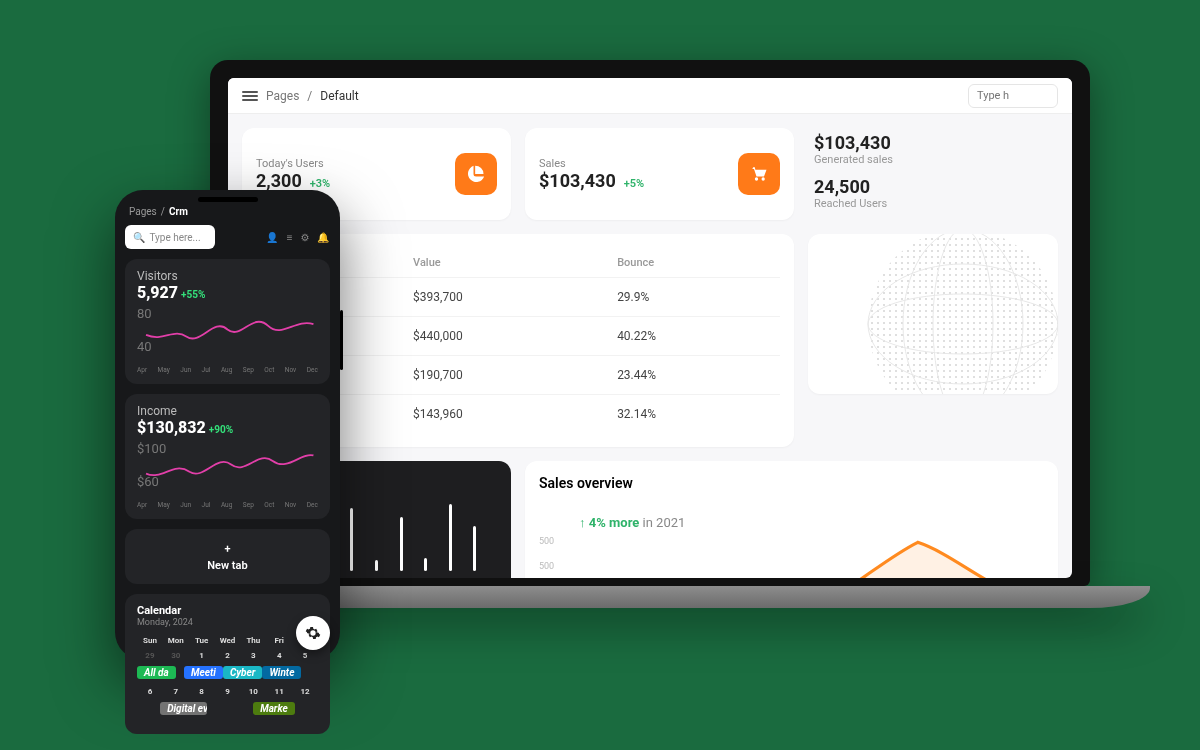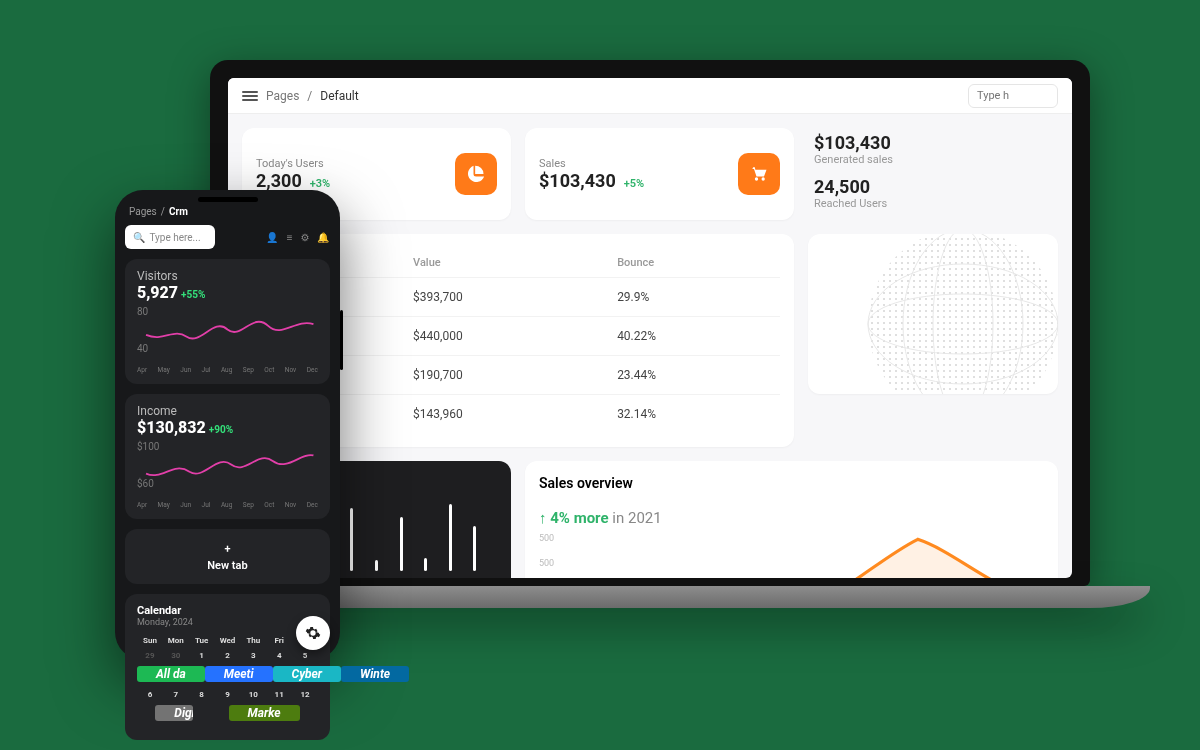--- a/index.html
+++ b/index.html
@@ -34,22 +34,22 @@
   th { text-align:left; font-weight:500; color:#999; font-size:11px; padding:8px 10px; }
   td { padding:12px 10px; border-top:1px solid #f2f2f2; }
 
   .globe-card { grid-column:3; display:flex; align-items:center; justify-content:center; padding:0; overflow:hidden; height:160px;}
   .globe-card svg { width:200px; height:200px; opacity:.35; transform:translate(30px,10px);}
 
   .barspark { grid-column:1; background:#1e1e20; height:130px; border-radius:12px; display:flex; align-items:flex-end; justify-content:space-around; padding:20px 24px; }
   .barspark span { display:block; width:3px; background:#fff; border-radius:2px; }
 
   .overview { grid-column:2 / span 2; }
-  .overview h4 { font-size:14px; font-weight:600; margin-bottom:18px;}
-  .overview .small { font-size:15px; color:#888; }
+  .overview h4 { font-size:14px; font-weight:600; margin-bottom:24px;}
+  .overview .small { font-size:13px; color:#888;margin-left:40px; }
   .overview .small .up { color:#2fb36a; font-weight:700; }
   .ov-chart { position:relative; height:100px; margin-top:6px;}
   .ov-chart .ylab { position:absolute; left:0; font-size:9px; color:#bbb;}
   .ov-chart svg { position:absolute; inset:0; }
 
   
   .phone { position:absolute; left:115px; top:190px; width:225px; height:470px; background:#17181a; border-radius:28px; padding:14px 10px 10px 10px; box-shadow:0 25px 60px rgba(0,0,0,.55); z-index:5;}
   .phone::after{content:"";position:absolute;left:50%;top:7px;transform:translateX(-50%);width:60px;height:5px;background:#000;border-radius:3px;}
   .phone::before{content:"";position:absolute;right:-3px;top:120px;width:3px;height:60px;background:#000;border-radius:2px;}
   .phone-shadow{position:absolute;left:125px;top:650px;width:205px;height:40px;border-radius:50%;background:radial-gradient(closest-side,rgba(0,0,0,.55),transparent);z-index:4;}
@@ -57,33 +57,33 @@
   .p-bc { font-size:10px; color:#999; display:flex; align-items:center; gap:4px; margin:2px 4px 8px;}
   .p-bc b{color:#fff;font-weight:700;}
   .p-search-row{display:flex;align-items:center;gap:8px;}
   .p-search{flex:0 0 90px;background:#fff;border-radius:6px;height:24px;display:flex;align-items:center;padding:0 8px;font-size:10px;color:#666;gap:4px;}
   .p-icons{display:flex;gap:8px;color:#888;font-size:10px;margin-left:auto;}
   .p-card{background:#232427;border-radius:12px;padding:10px 12px;margin-top:10px;}
   .p-label{font-size:12px;color:#bbb;}
   .p-val{font-size:16px;font-weight:800;color:#fff;}
   .p-delta{color:#34e07a;font-size:10px;font-weight:700;margin-left:3px;}
   .p-spark{position:relative;height:58px;margin-top:4px;}
-  .p-spark .yl{position:absolute;left:0;font-size:10px;color:#777;}
+  .p-spark .yl{position:absolute;left:0;font-size:13px;color:#777;}
   .p-spark svg{position:absolute;inset:0;}
   .p-months{display:flex;justify-content:space-between;font-size:6.5px;color:#777;margin-top:2px;}
 
   .p-newtab{display:flex;flex-direction:column;align-items:center;justify-content:center;color:#fff;font-size:11px;font-weight:600;height:55px;gap:4px;}
 
   .p-cal h5{color:#fff;font-size:11px;font-weight:700;}
   .p-cal .sub{color:#888;font-size:9px;margin-bottom:6px;}
   .cal-head,.cal-row{display:grid;grid-template-columns:repeat(7,1fr);gap:0;font-size:8px;color:#ddd;text-align:center;}
   .cal-head span{font-weight:700;padding:3px 0;}
   .cal-row span{padding:3px 0;font-size:8px;font-weight:700;}
   .cal-row span.dim{color:#555;}
-  .ev{display:inline-block;font-size:12px;font-weight:700;color:#fff;border-radius:3px;padding:1px 19px;white-space:nowrap;overflow:hidden;}
+  .ev{display:inline-block;font-size:10px;font-weight:700;color:#fff;border-radius:3px;padding:1px 7px;white-space:nowrap;overflow:hidden;}
   .ev.green{background:#1db954;} .ev.blue{background:#2572ff;} .ev.cyan{background:#1ab7c5;} .ev.teal{background:#0369a1;} .ev.orange{background:#737373;} .ev.amber{background:#4d7c0f;}
   .gearfab{position:absolute;right:10px;bottom:10px;width:34px;height:34px;background:#fff;border-radius:50%;display:flex;align-items:center;justify-content:center;box-shadow:0 4px 10px rgba(0,0,0,.4);}
   .gearfab svg{width:16px;height:16px;fill:#222;}
 </style>
 </head>
 <body>
 
 <div class="laptop">
   <div class="screen-frame">
     <div class="screen">

